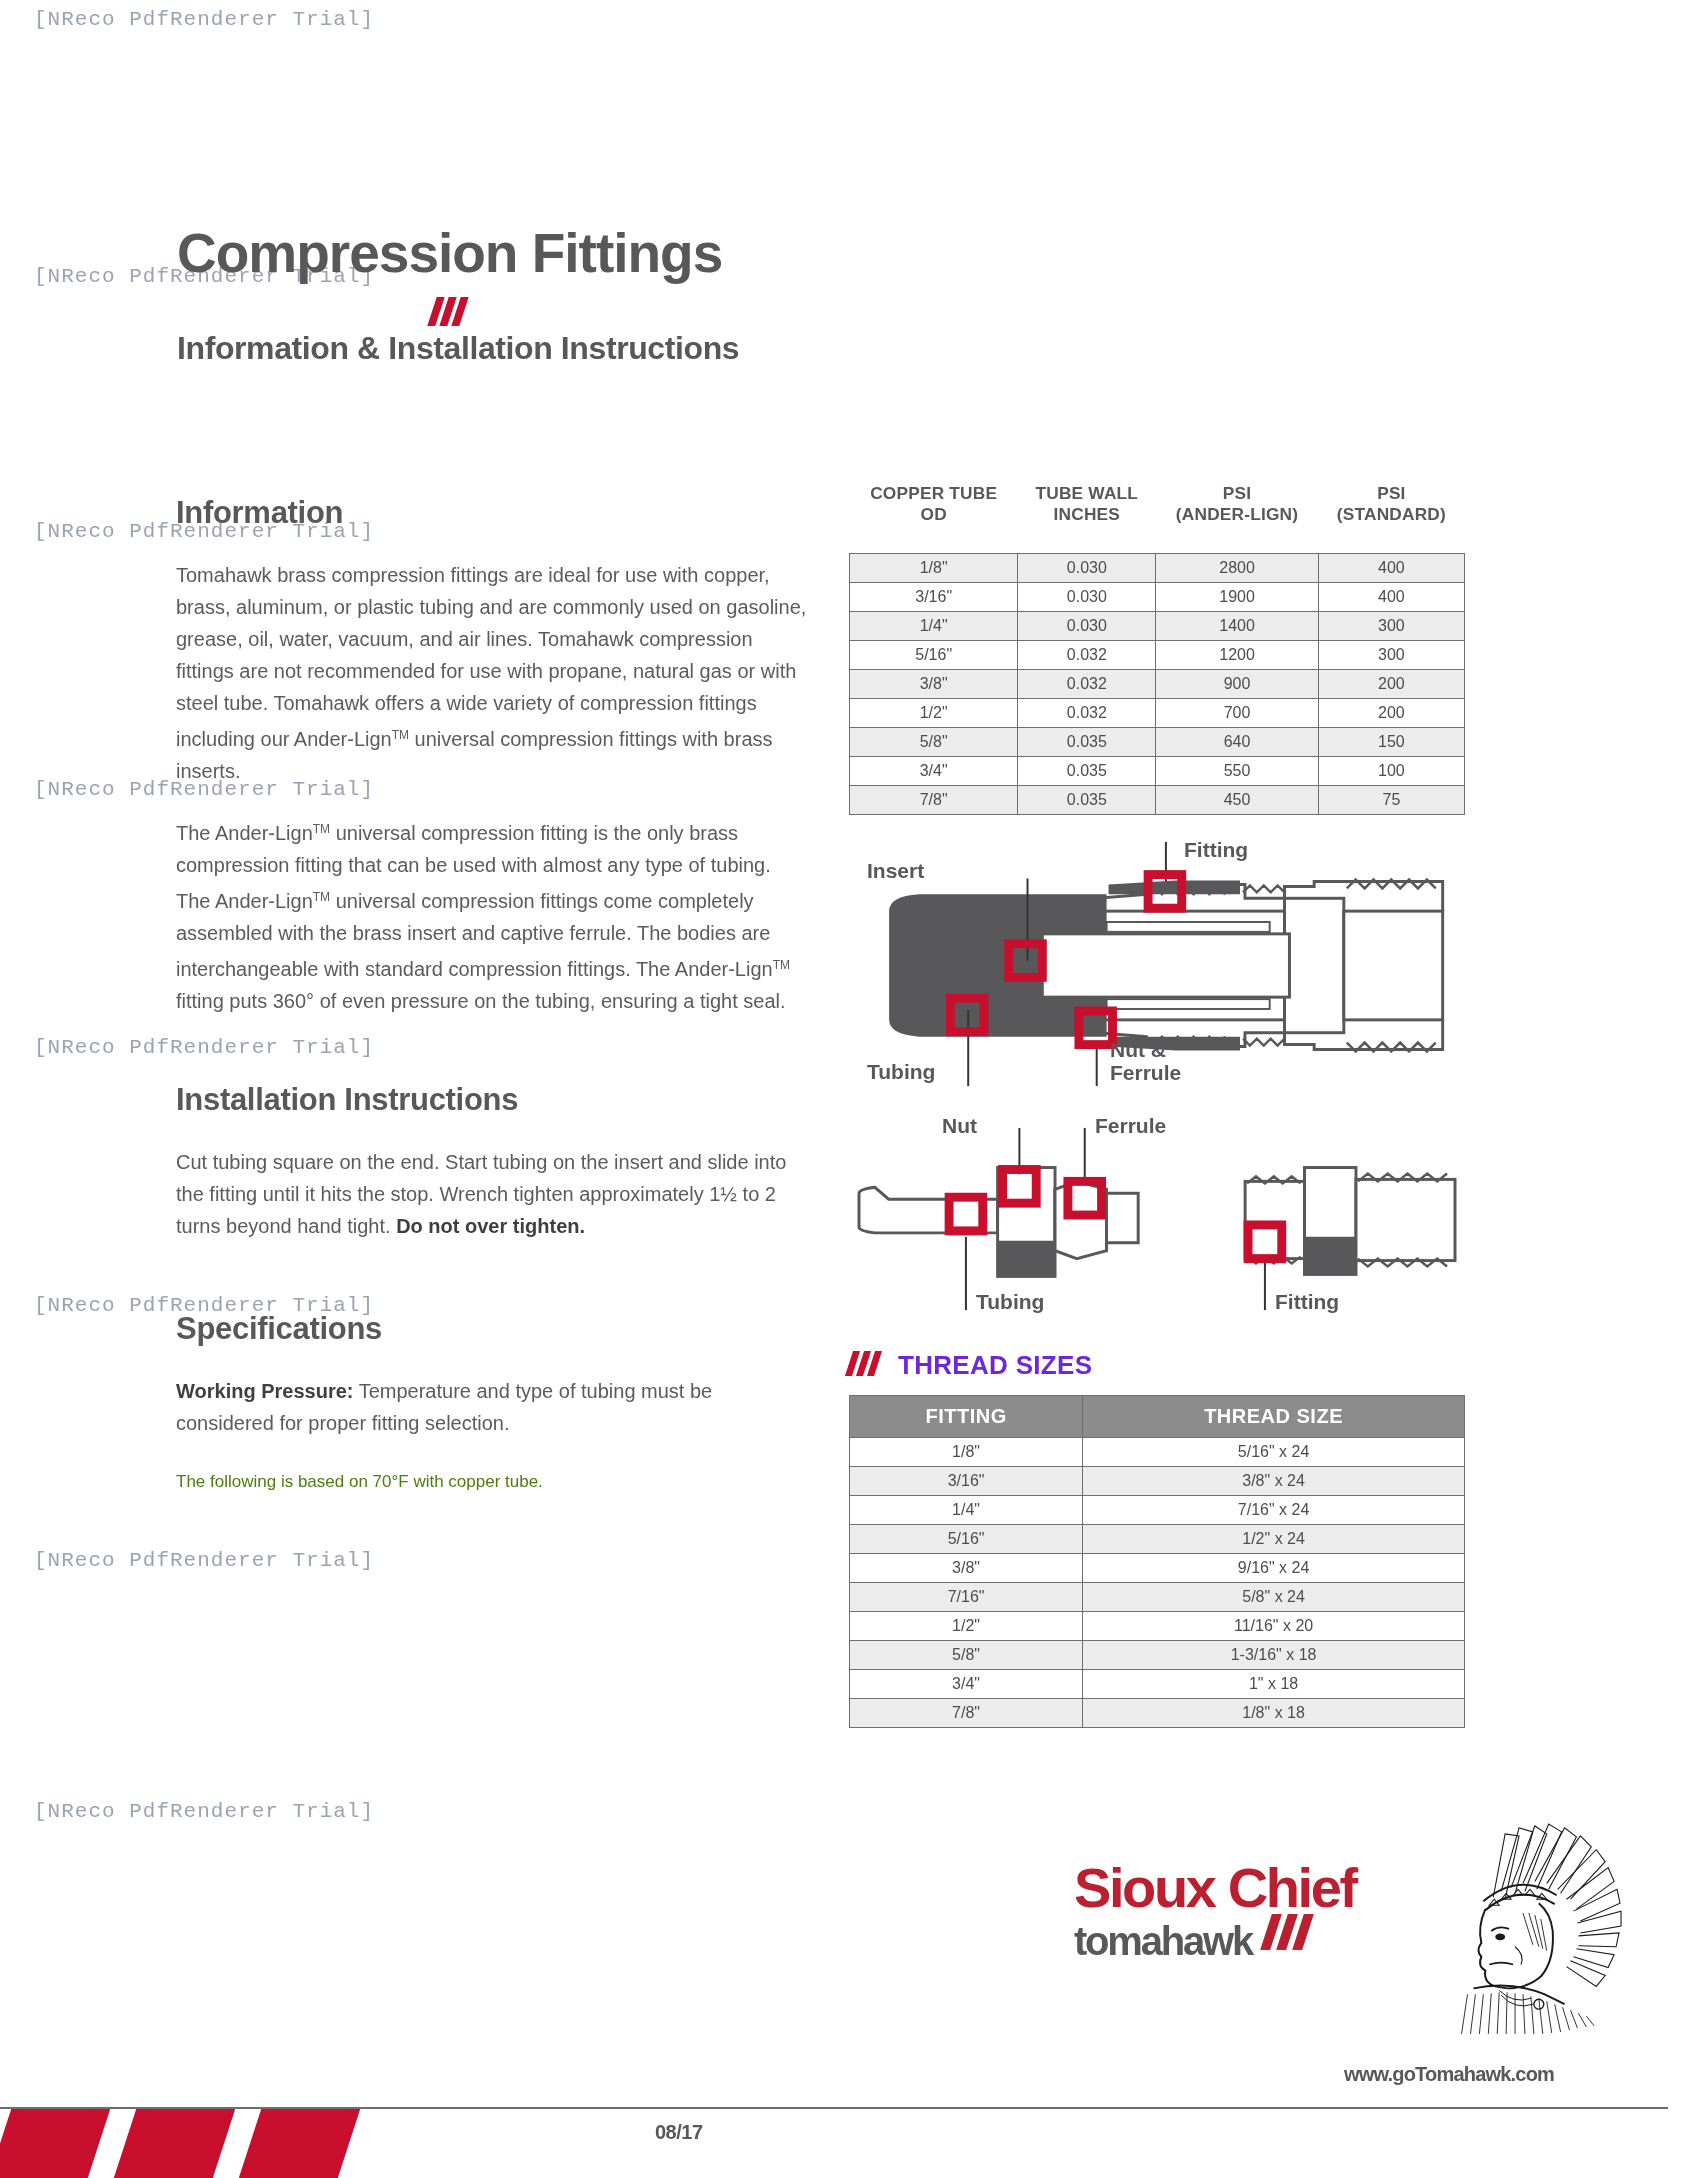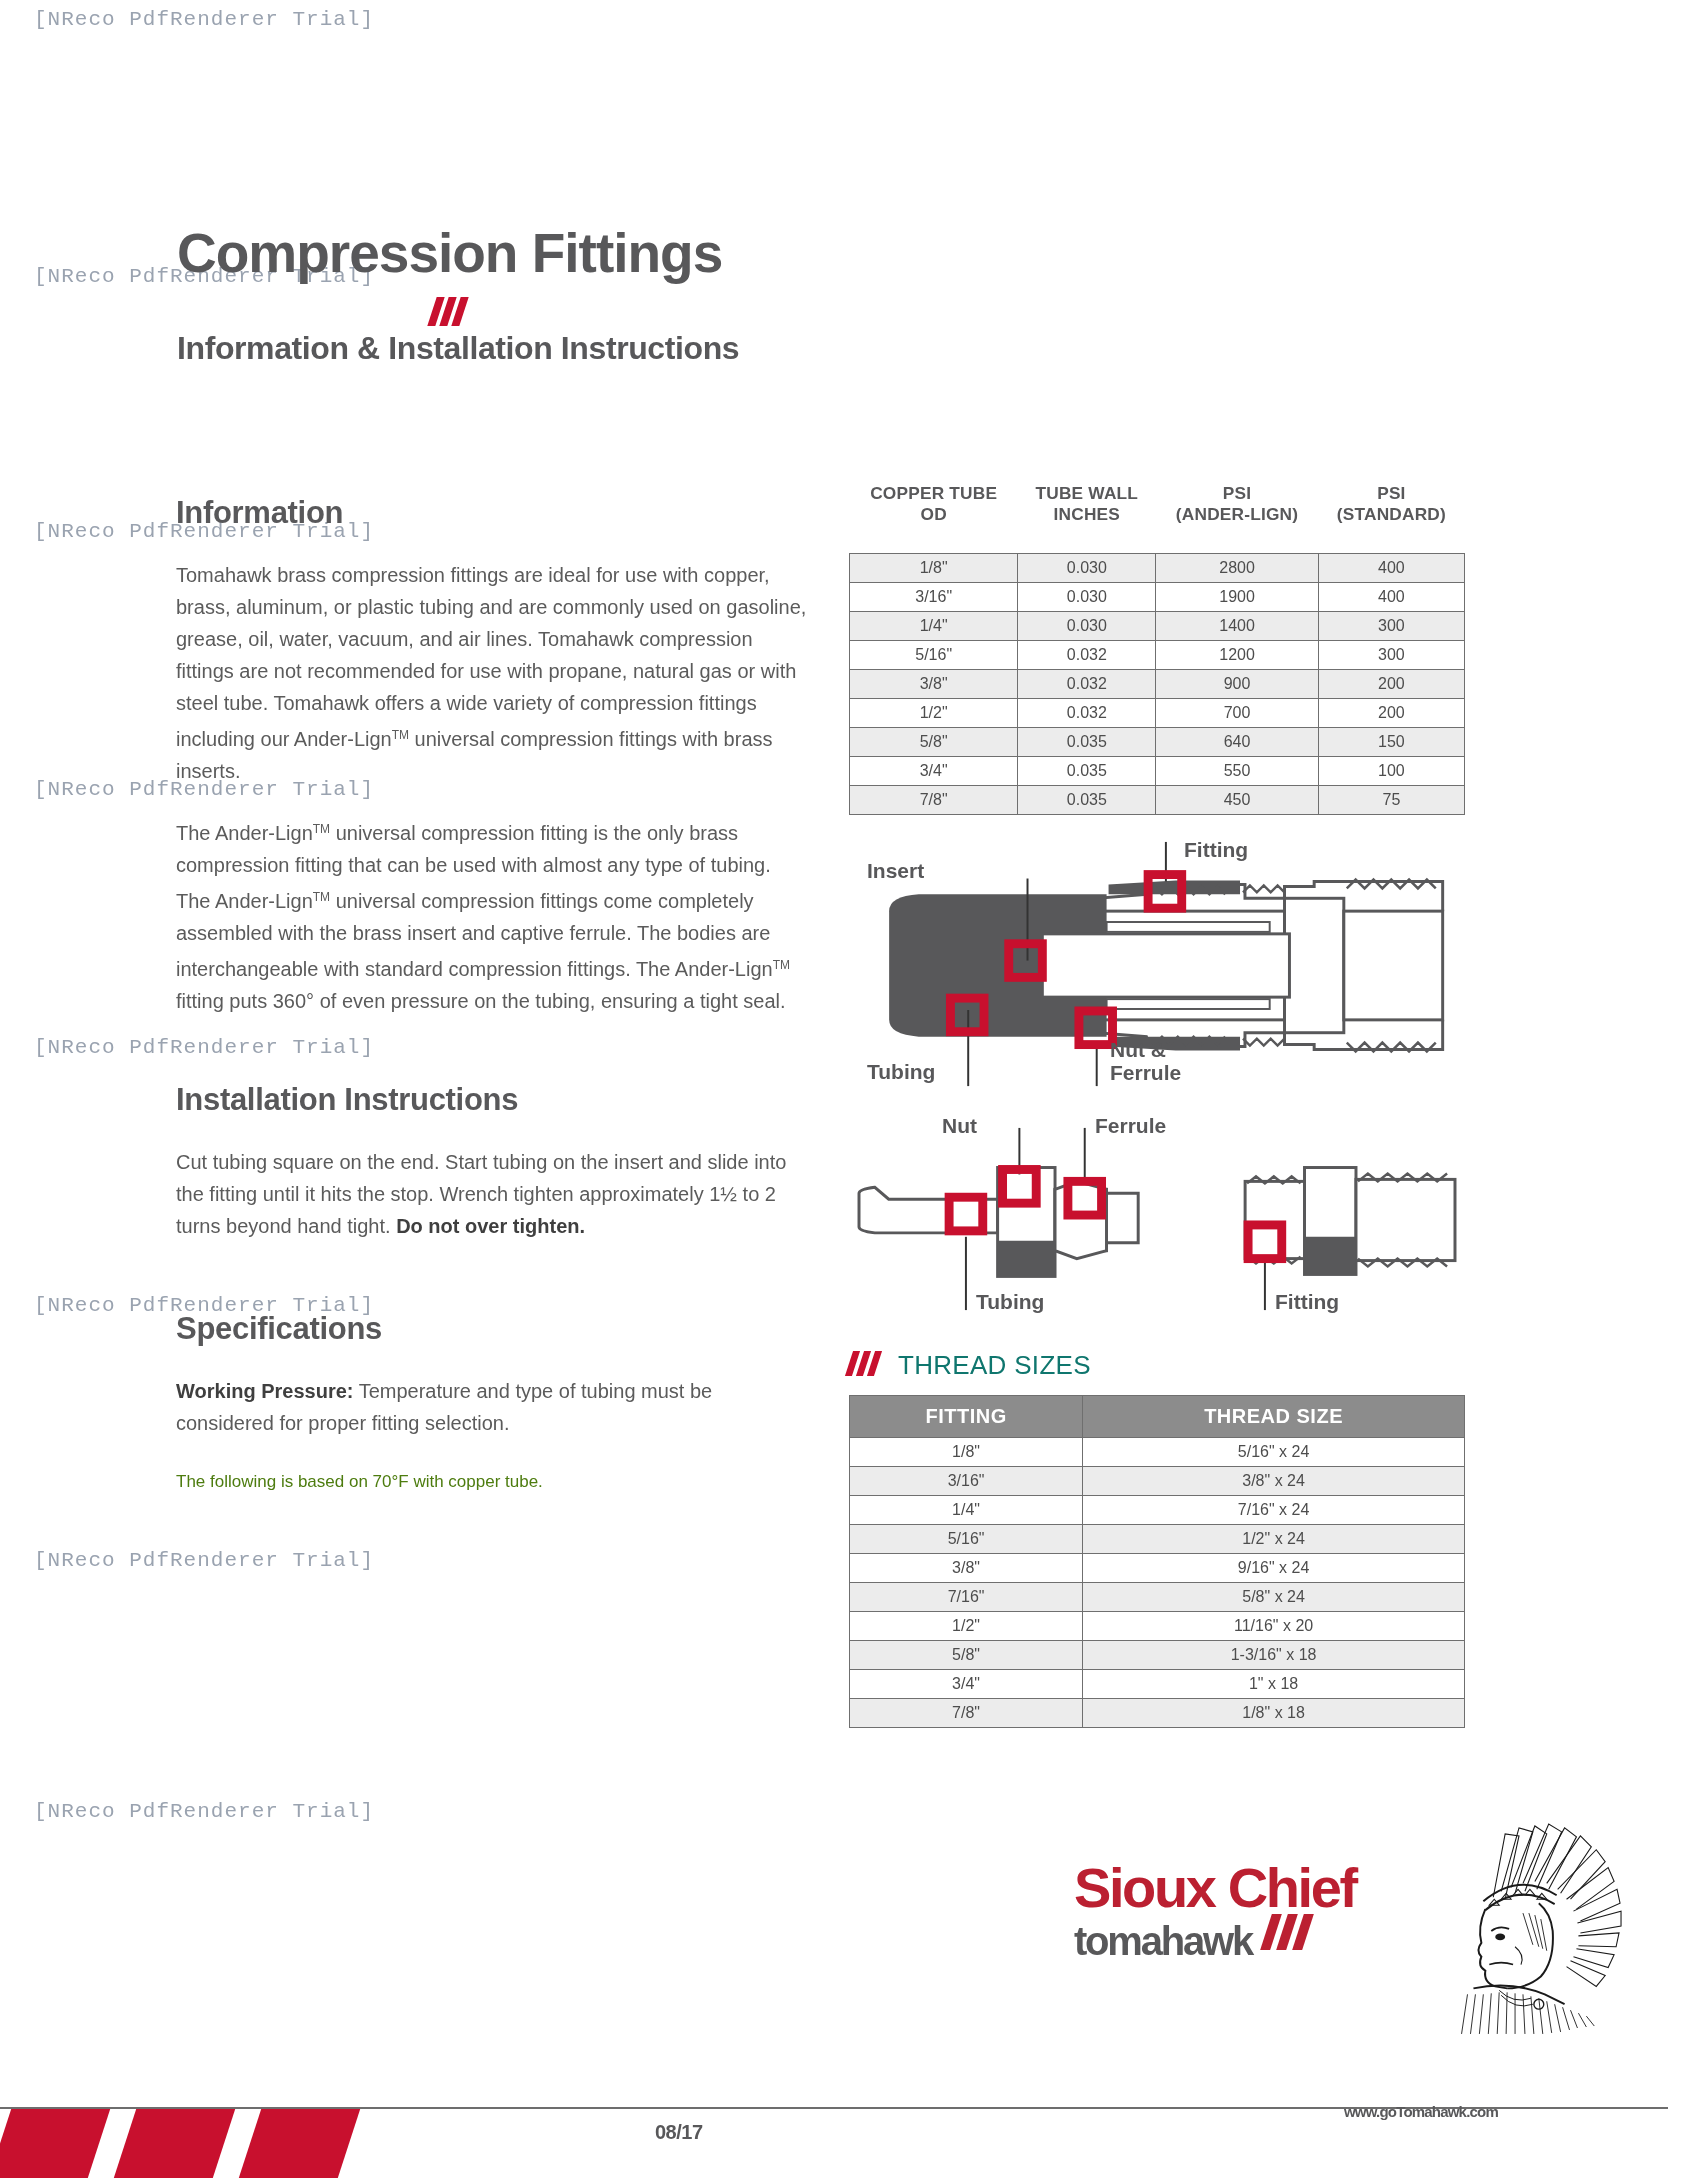--- a/index.html
+++ b/index.html
@@ -131,22 +131,22 @@
 
   
   #thread-head-row {
     display: flex;
     align-items: center;
     margin-top: 32px;
     margin-bottom: 14px;
   }
   #thread-title {
     font-size: 26px;
-    font-weight: normal;
-    color: #0f766e;
+    font-weight: bold;
+    color: #6d28d9;
     letter-spacing: 0.3px;
   }
   #thread-table th {
     background: #8c8c8c;
     color: #ffffff;
     font-size: 20px;
     font-weight: bold;
     letter-spacing: 0.5px;
     padding: 9px 4px;
     border: 1px solid #6f6f6f;
@@ -227,25 +227,24 @@
     top: 2121px;
     font-size: 20px;
     font-weight: bold;
     color: #58585a;
     letter-spacing: -0.5px;
   }
   #site-url {
     position: absolute;
     left: 1344px;
     top: 2063px;
-    font-size: 15px;
+    font-size: 20px;
     font-weight: bold;
     color: #58585a;
     letter-spacing: -0.8px;
-    margin-top: 40px;
   }
 </style>
 </head>
 <body>
 
 <div id="watermarks">
     <div class="wm" style="top: 8px;">[NReco PdfRenderer Trial]</div>
     <div class="wm" style="top: 265px;">[NReco PdfRenderer Trial]</div>
     <div class="wm" style="top: 520px;">[NReco PdfRenderer Trial]</div>
     <div class="wm" style="top: 778px;">[NReco PdfRenderer Trial]</div>

